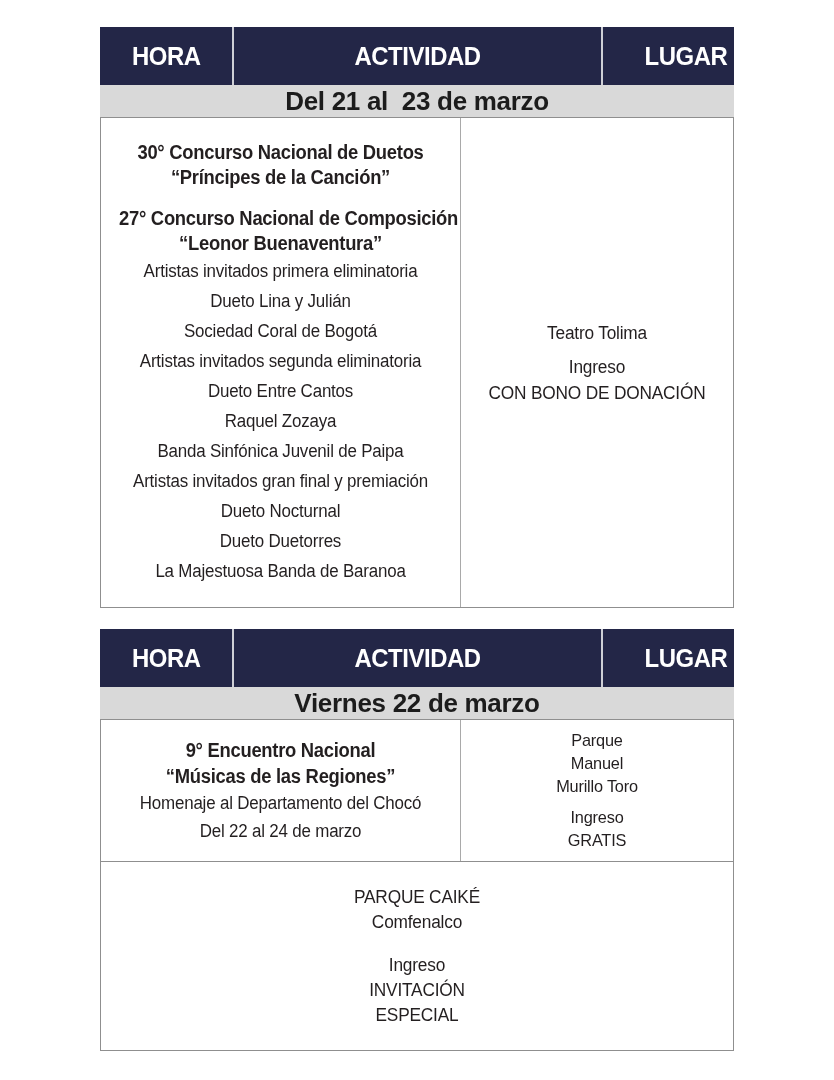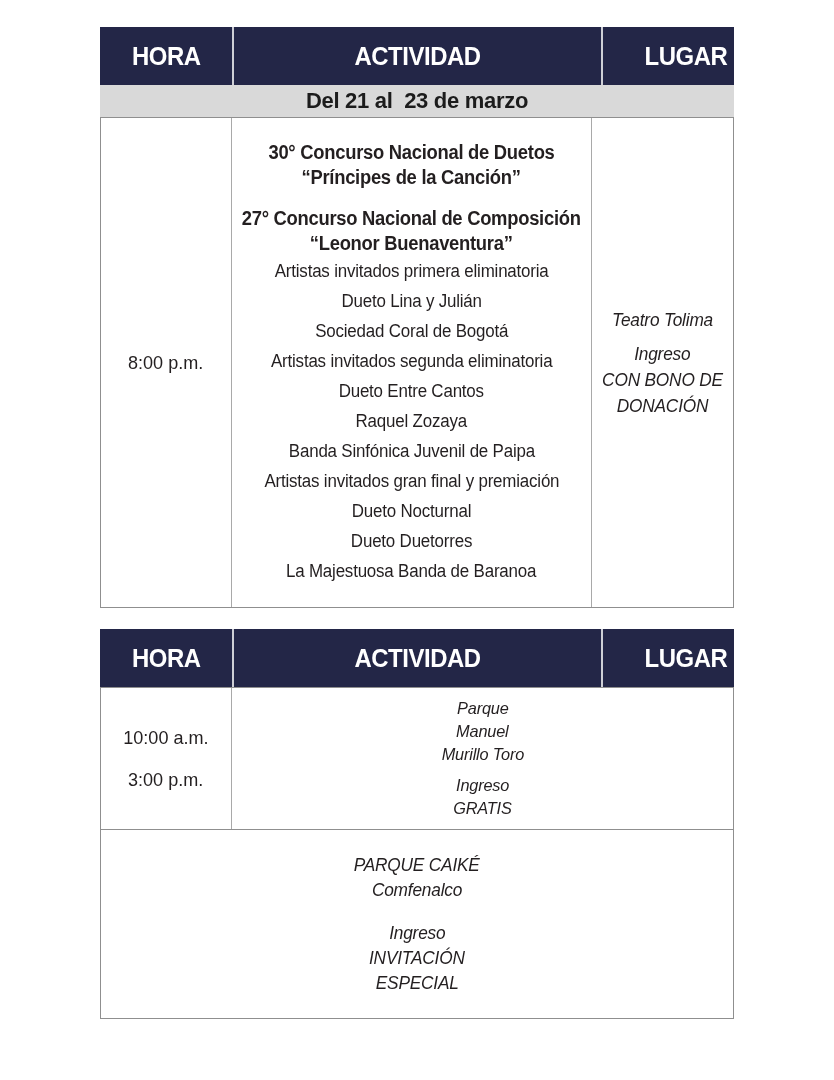--- a/index.html
+++ b/index.html
@@ -29,34 +29,34 @@
     letter-spacing:-0.5px;
   }
   .th .cond{transform:scaleX(.92);transform-origin:center;white-space:nowrap;}
   .th.c-hora{width:132px;}
   .th.c-act{width:371px;border-left:2px solid rgba(255,255,255,.78);border-right:2px solid rgba(255,255,255,.78);}
   .th.c-lugar{flex:1;padding-left:35px;}
 
   .banner{
     height:32px;background:var(--banner-bg);
     display:flex;align-items:center;justify-content:center;
-    font-weight:bold;font-size:22px;color:var(--banner-text);
+    font-weight:bold;font-size:26px;color:var(--banner-text);
     letter-spacing:-0.3px;
   }
 
   .tbody{border:1px solid var(--border);}
   .trow{display:flex;}
   .trow + .trow{border-top:1px solid var(--border);}
   .td{
-    display:flex;flex-direction:column;justify-content:center;align-items:center;
+    display:flex;flex-direction:column;justify-content:center;
     text-align:center;padding:6px 4px;
   }
   .td.c-hora{width:131px;border-right:1px solid var(--border-light);}
   .td.c-act{width:360px;border-right:1px solid var(--border-light);}
-  .td.c-lugar{flex:1;font-style:italic;}
+  .td.c-lugar{flex:1;}
 
   .h-t1{height:489px;}
   .h-t2a{height:141px;}
   .h-t2b{height:189px;}
 
   .l{font-size:18px;line-height:30px;white-space:nowrap;transform:scaleX(.94);transform-origin:center;letter-spacing:-0.2px;}
   .b{font-weight:bold;font-size:20px;line-height:25px;white-space:nowrap;transform:scaleX(.92);transform-origin:center;letter-spacing:-0.3px;}
   .gap16{margin-top:16px;}
   .gap8{margin-top:8px;}
   .gap14{margin-top:14px;}
@@ -86,23 +86,20 @@
         </div>
       <div class="th c-lugar">
           <span class="cond">LUGAR</span>
         </div>
     </div>
     <div class="banner">
         <span>Del 21 al&nbsp; 23 de marzo</span>
       </div>
     <div class="tbody">
       <div class="trow h-t1">
-        <div class="td c-hora">
-          <div class="hora-l">8:00 p.m.</div>
-        </div>
         <div class="td c-act">
           <div class="b">30° Concurso Nacional de Duetos</div>
           <div class="b">“Príncipes de la Canción”</div>
           <div class="b gap16">27° Concurso Nacional de Composición</div>
           <div class="b">“Leonor Buenaventura”</div>
           <div class="l">Artistas invitados primera eliminatoria</div>
           <div class="l">Dueto Lina y Julián</div>
           <div class="l">Sociedad Coral de Bogotá</div>
           <div class="l">Artistas invitados segunda eliminatoria</div>
           <div class="l">Dueto Entre Cantos</div>
@@ -127,26 +124,31 @@
       <div class="th c-hora">
           <span class="cond">HORA</span>
         </div>
       <div class="th c-act">
           <span class="cond">ACTIVIDAD</span>
         </div>
       <div class="th c-lugar">
           <span class="cond">LUGAR</span>
         </div>
     </div>
+    <div class="banner">
+        <span>Viernes 22 de marzo</span>
+      </div>
     <div class="tbody">
 
       <div class="trow h-t2a">
-        <div class="td c-hora">
-          <div class="hora-l">10:00 a.m.</div>
-          <div class="hora-l gap14">3:00 p.m.</div>
+        <div class="td c-act">
+          <div class="b2">9° Encuentro Nacional</div>
+          <div class="b2">“Músicas de las Regiones”</div>
+          <div class="act2-l">Homenaje al Departamento del Chocó</div>
+          <div class="act2-l">Del 22 al 24 de marzo</div>
         </div>
         <div class="td c-lugar">
           <div class="lg-tight">Parque</div>
           <div class="lg-tight">Manuel</div>
           <div class="lg-tight">Murillo Toro</div>
           <div class="lg-tight gap8">Ingreso</div>
           <div class="lg-tight">GRATIS</div>
         </div>
       </div>
 

